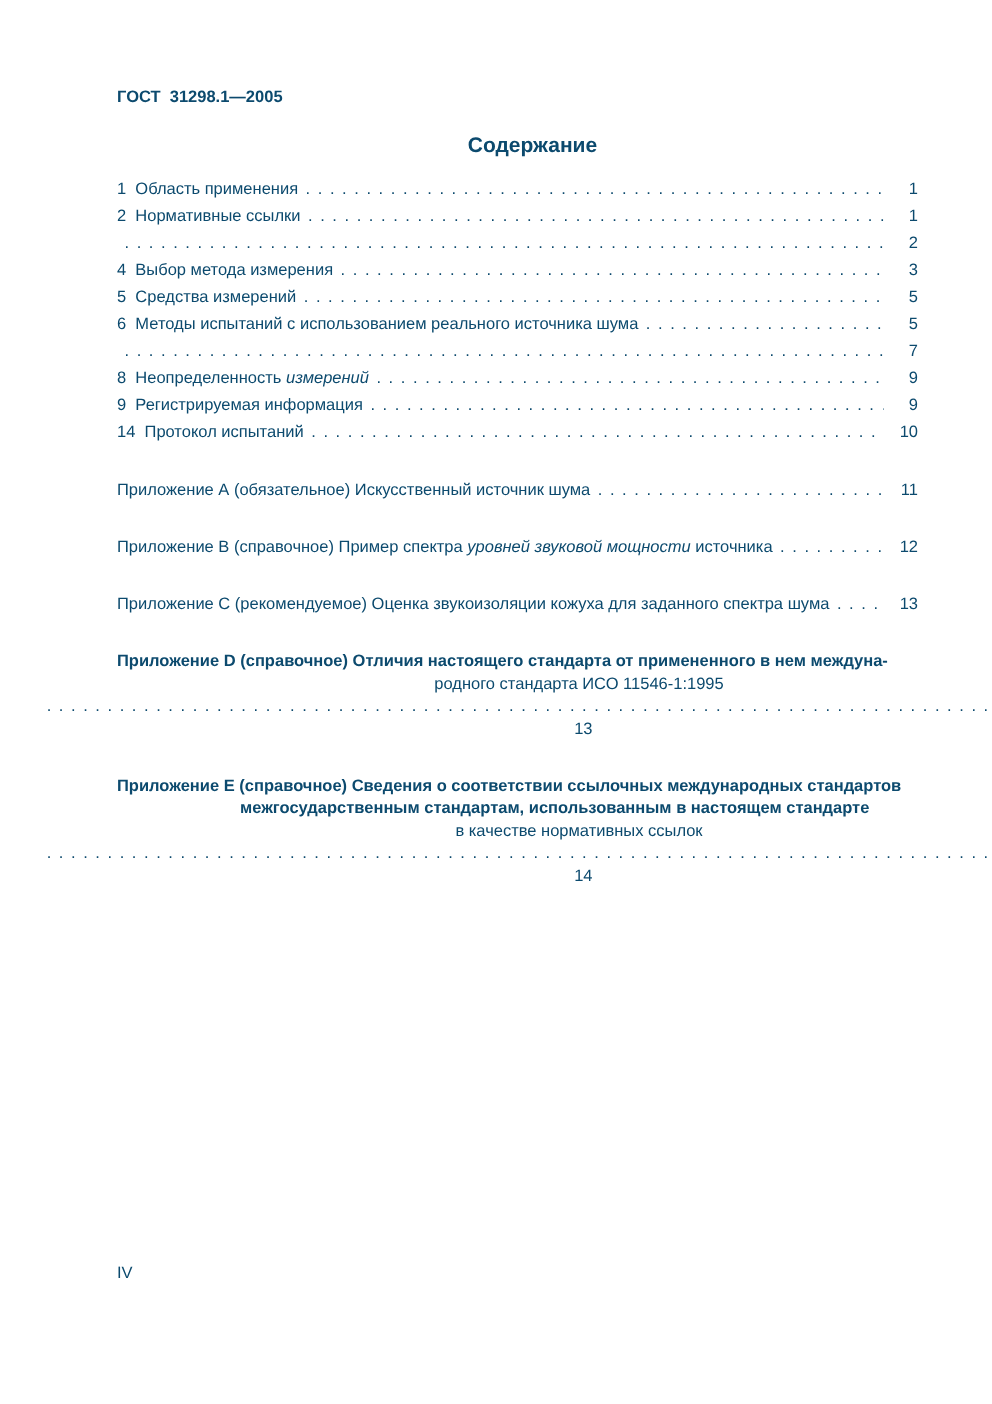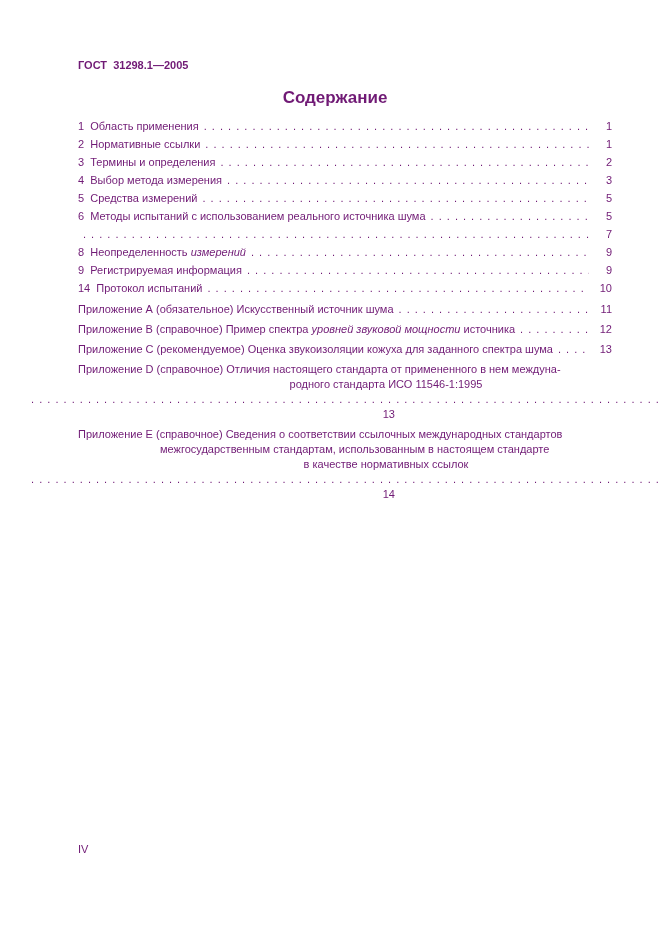--- a/index.html
+++ b/index.html
@@ -3,38 +3,38 @@
 <meta charset="utf-8">
 <style>
   * { margin: 0; padding: 0; box-sizing: border-box; }
   html, body { background: #ffffff; }
   .page {
     position: relative;
     width: 661px;
     height: 936px;
     background: #ffffff;
     font-family: "Liberation Sans", sans-serif;
-    color: #701a75;
+    color: #0c4a6e;
     overflow: hidden;
   }
   .doc-header {
     position: absolute;
     left: 78px;
     top: 59px;
     font-size: 11px;
     font-weight: bold;
     white-space: pre;
   }
   .title {
     position: absolute;
-    left: 68px;
+    left: 88px;
     top: 88px;
     width: 534px;
     text-align: center;
-    font-size: 17px;
+    font-size: 14px;
     font-weight: bold;
   }
   .toc {
     position: absolute;
     left: 78px;
     top: 117px;
     width: 534px;
     font-size: 11px;
   }
   .row { display: flex; align-items: center; }
@@ -46,22 +46,22 @@
     white-space: nowrap;
     margin-left: 5px;
     margin-right: 5px;
     letter-spacing: 1px;
   }
   .leader::after {
     content: ". . . . . . . . . . . . . . . . . . . . . . . . . . . . . . . . . . . . . . . . . . . . . . . . . . . . . . . . . . . . . . . . . . . . . . . . . . . . . . . . . . . . . . . .";
   }
   .pg { min-width: 18px; text-align: right; white-space: pre; }
   .item { line-height: 18px; }
-  .app  { line-height: 15px; margin-top: 5px; }
-  .app .plain { white-space: pre; }
+  .app  { line-height: 15px; margin-top: 23px; }
+  .app .plain { white-space: pre; font-weight: bold; }
   .cont { padding-left: 82px; flex-direction: column; }
   .footer {
     position: absolute;
     left: 78px;
     top: 843px;
     font-size: 11px;
   }
 </style>
 </head>
 <body>
@@ -80,21 +80,20 @@
       <span class="pg">1</span>
     </div>
 
     <div class="row item">
       <span class="t">2  Нормативные ссылки</span>
       <span class="leader"></span>
       <span class="pg">1</span>
     </div>
 
     <div class="row item">
-      <span class="t">3  Термины и определения</span>
       <span class="leader"></span>
       <span class="pg">2</span>
     </div>
 
     <div class="row item">
       <span class="t">4  Выбор метода измерения</span>
       <span class="leader"></span>
       <span class="pg">3</span>
     </div>
 

